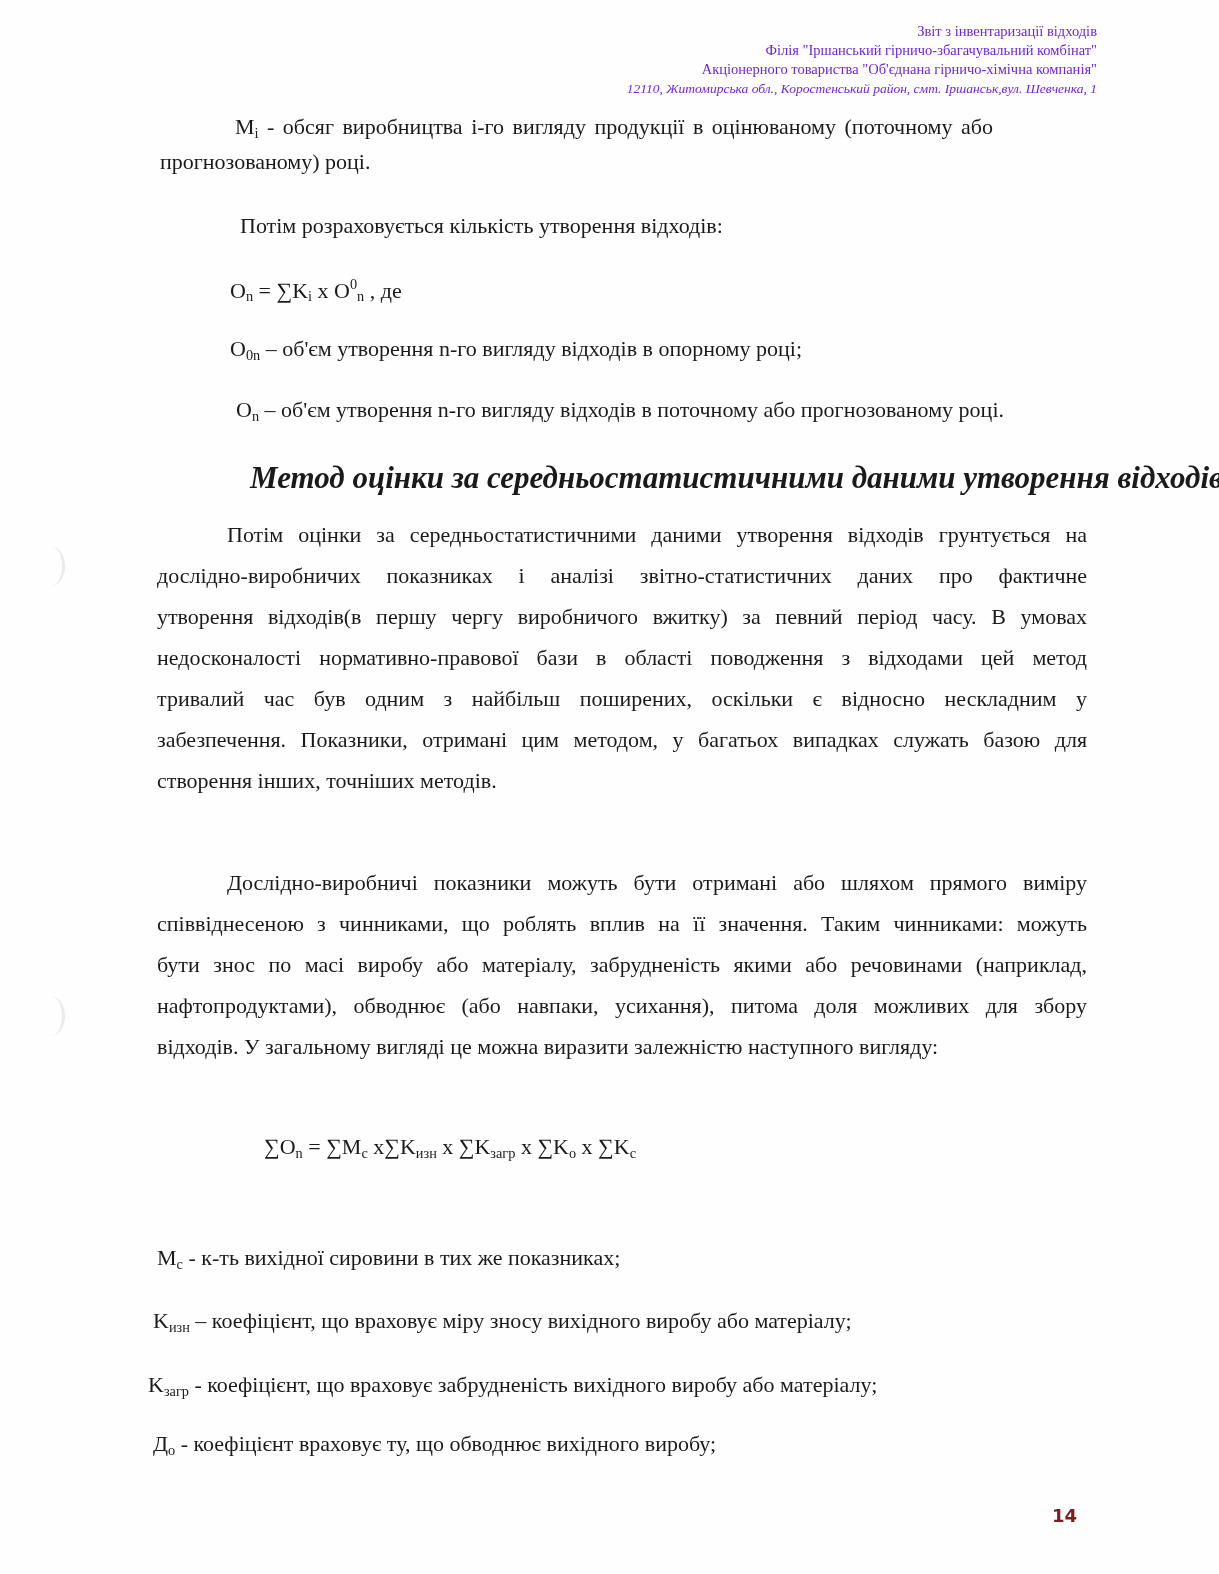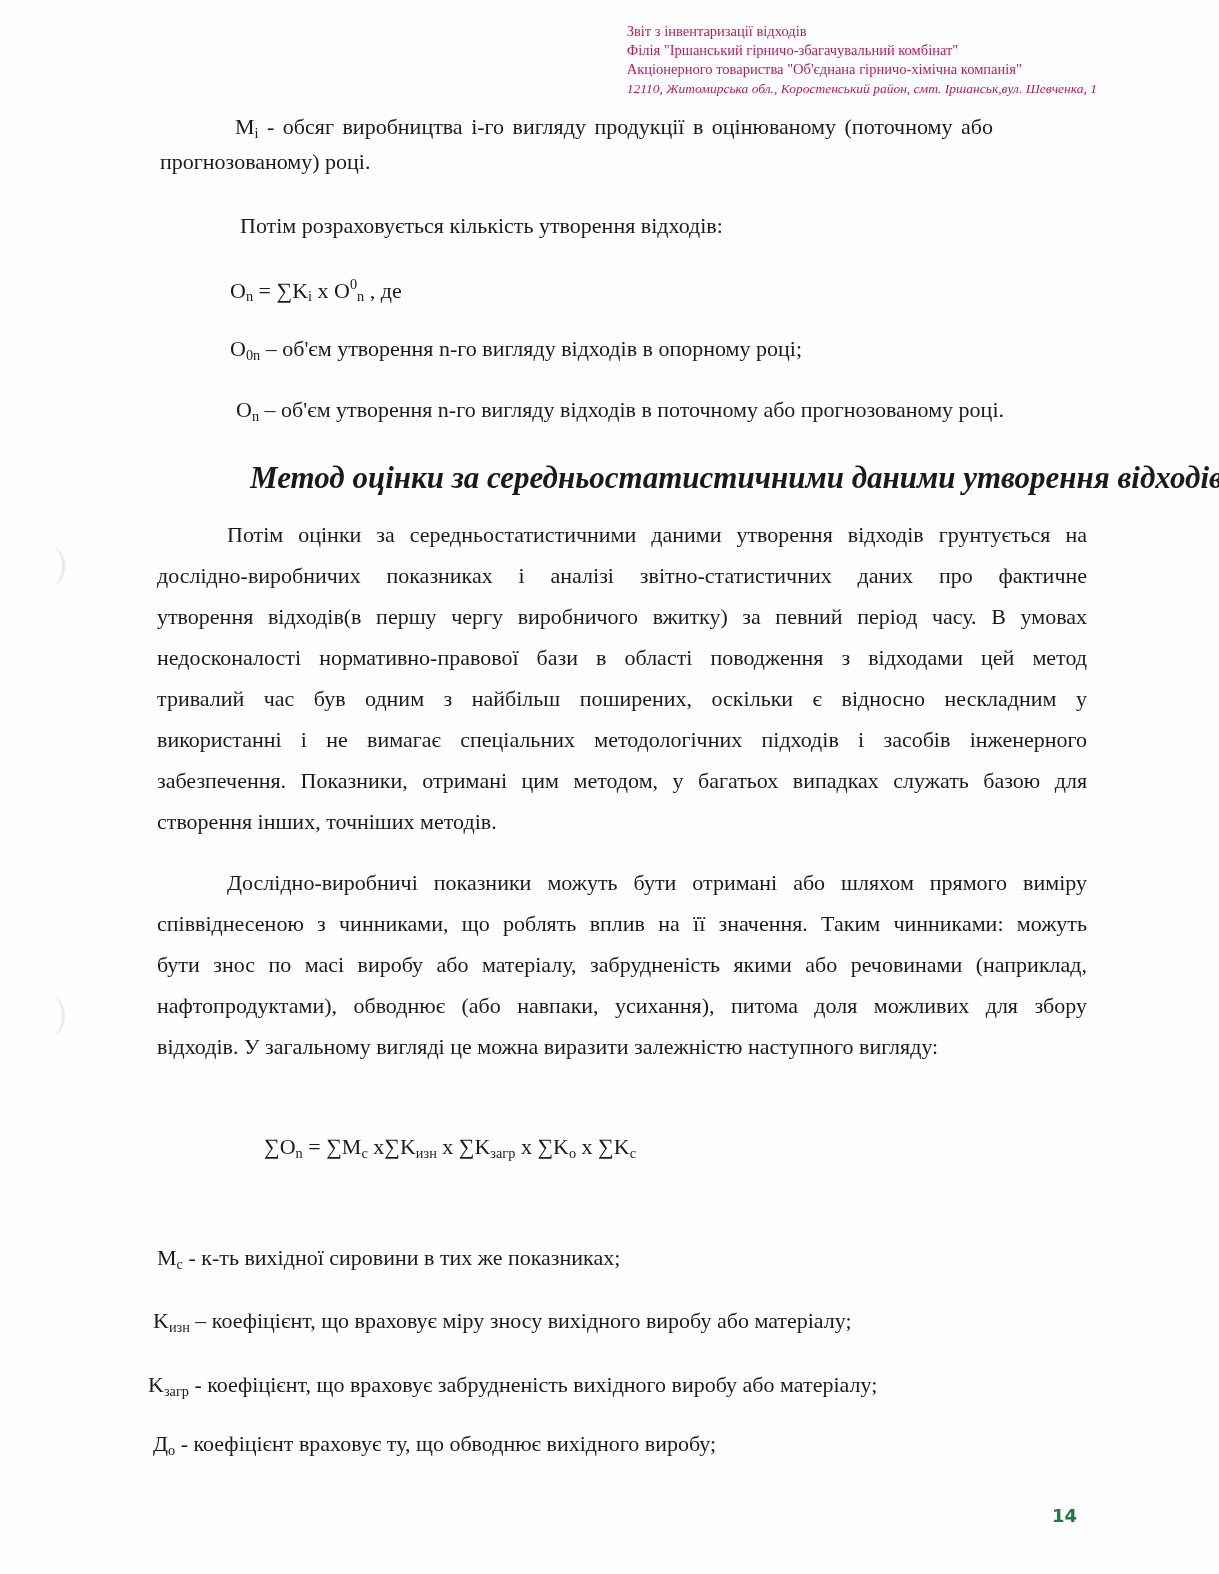--- a/index.html
+++ b/index.html
@@ -2,22 +2,22 @@
 <html><head>
   <meta charset="utf-8">
   <style>
     html, body { margin: 0; padding: 0; background: #ffffff; }
     body {
       width: 1219px; height: 1574px; position: relative; overflow: hidden;
       font-family: "Liberation Serif", "DejaVu Serif", serif; color: #1a1a1a;
     }
     .page { position: absolute; inset: 0; background: #fefefe; }
     .header {
-      position: absolute; right: 122px; top: 22px; 
-      font-size: 14.5px; line-height: 19px; color: #be185d;
+      position: absolute; right: 122px; top: 22px; text-align: right;
+      font-size: 14.5px; line-height: 19px; color: #6d28d9;
     }
     .header .addr { font-style: italic; font-size: 13.5px; }
     .punch {
       position: absolute; width: 26px; height: 40px; border-radius: 50%;
       border-right: 3px solid #e6e6e6; opacity: 0.8;
     }
     .line { position: absolute; font-size: 22px; line-height: 24px; white-space: nowrap; }
     .justify {
       position: absolute; left: 157px; width: 930px; font-size: 22px; line-height: 41px;
       text-align: justify; text-align-last: left;
@@ -25,21 +25,21 @@
     .jline { display: block; text-align: justify; text-align-last: justify; height: 41px; }
     .jline.last { text-align-last: left; }
     .heading {
       position: absolute; left: 250px; top: 460px; font-size: 31px; font-weight: bold;
       font-style: italic; white-space: nowrap;
     }
     sub { font-size: 65%; vertical-align: -0.25em; }
     sup { font-size: 65%; vertical-align: 0.6em; }
     .pageno {
       position: absolute; left: 1052px; top: 1505px; font-family: "DejaVu Sans", sans-serif;
-      font-weight: bold; font-size: 18px; color: #15803d;
+      font-weight: bold; font-size: 18px; color: #7f1d1d;
     }
   </style>
 </head>
 <body>
 
 <div class="page">
 
   <div class="punch" style="left:36px; top:546px;"></div>
   <div class="punch" style="left:36px; top:996px;"></div>
 
@@ -71,21 +71,20 @@
   </div>
 
   <div class="heading">Метод оцінки за середньостатистичними даними утворення відходів;</div>
 
   <div class="justify" style="top:514px;">
     <span class="jline" style="padding-left:70px;"><span>Потім оцінки  за середньостатистичними даними утворення відходів грунтується на</span></span>
     <span class="jline">дослідно-виробничих показниках і аналізі звітно-статистичних даних про фактичне</span>
     <span class="jline">утворення відходів(в першу чергу виробничого вжитку) за певний період часу. В умовах</span>
     <span class="jline">недосконалості нормативно-правової бази в області поводження з відходами цей метод</span>
     <span class="jline">тривалий час був одним з найбільш поширених, оскільки є відносно нескладним у</span>
-    <span class="jline">використанні і не вимагає спеціальних методологічних підходів і засобів інженерного</span>
     <span class="jline">забезпечення. Показники, отримані цим методом, у багатьох випадках служать базою для</span>
     <span class="jline last">створення інших, точніших методів.</span>
   </div>
 
   <div class="justify" style="top:862px;">
     <span class="jline" style="padding-left:70px;"><span>Дослідно-виробничі показники можуть бути отримані або шляхом прямого виміру</span></span>
     <span class="jline">співвіднесеною з чинниками, що роблять вплив на її значення. Таким чинниками: можуть</span>
     <span class="jline">бути знос по масі виробу або матеріалу,  забрудненість якими або речовинами (наприклад,</span>
     <span class="jline">нафтопродуктами), обводнює (або навпаки, усихання), питома доля можливих для збору</span>
     <span class="jline last">відходів. У загальному вигляді це  можна виразити залежністю наступного вигляду:</span>

